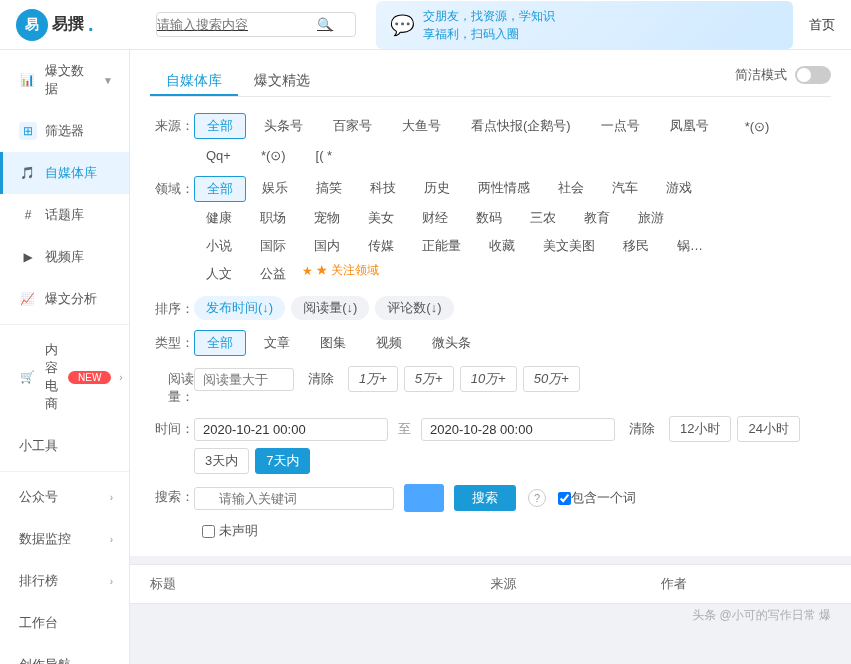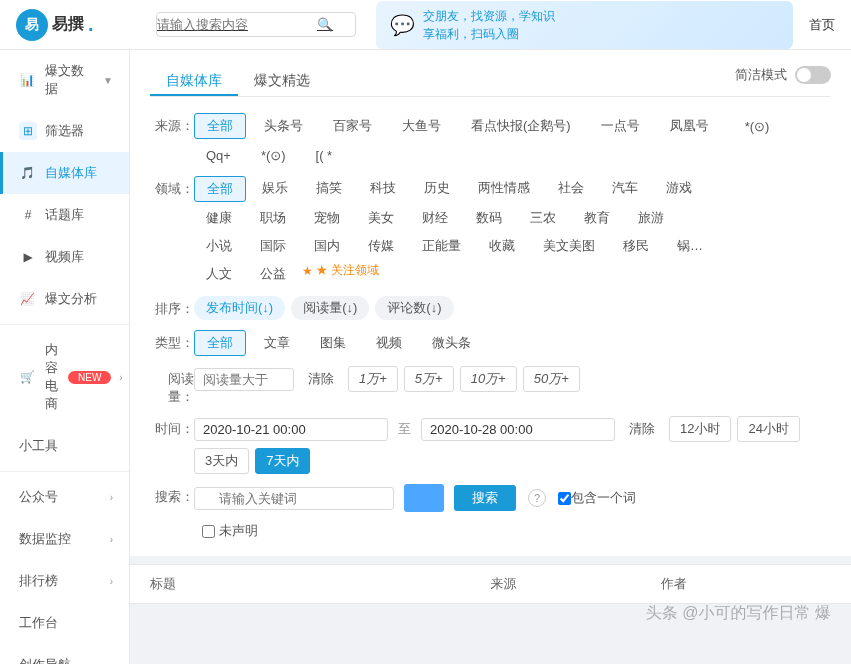--- a/index.html
+++ b/index.html
@@ -89,21 +89,21 @@
     
     .table-header { background: #fff; border-top: 1px solid #e8e8e8; margin-top: 8px; display: flex; padding: 10px 20px; font-size: 13px; color: #666; border-bottom: 1px solid #e8e8e8; }
     .th-title { flex: 2; }
     .th-source { flex: 1; }
     .th-author { flex: 1; }
 
     
     .domain-tag-yellow { color: #fa8c16; font-size: 12px; cursor: pointer; display: inline-flex; align-items: center; gap: 3px; }
 
     
-    .watermark { position: fixed; bottom: 40px; right: 20px; font-size: 16px; color: rgba(0,0,0,0.3); z-index: 999; }
+    .watermark { position: fixed; bottom: 40px; right: 20px; font-size: 12px; color: rgba(0,0,0,0.3); z-index: 999; }
   </style>
 </head>
 <body>
 
 <div class="app-container">
 
   <div class="header">
     <div class="logo">
       <div class="logo-icon">易</div>
       <span class="logo-text">易撰</span>

